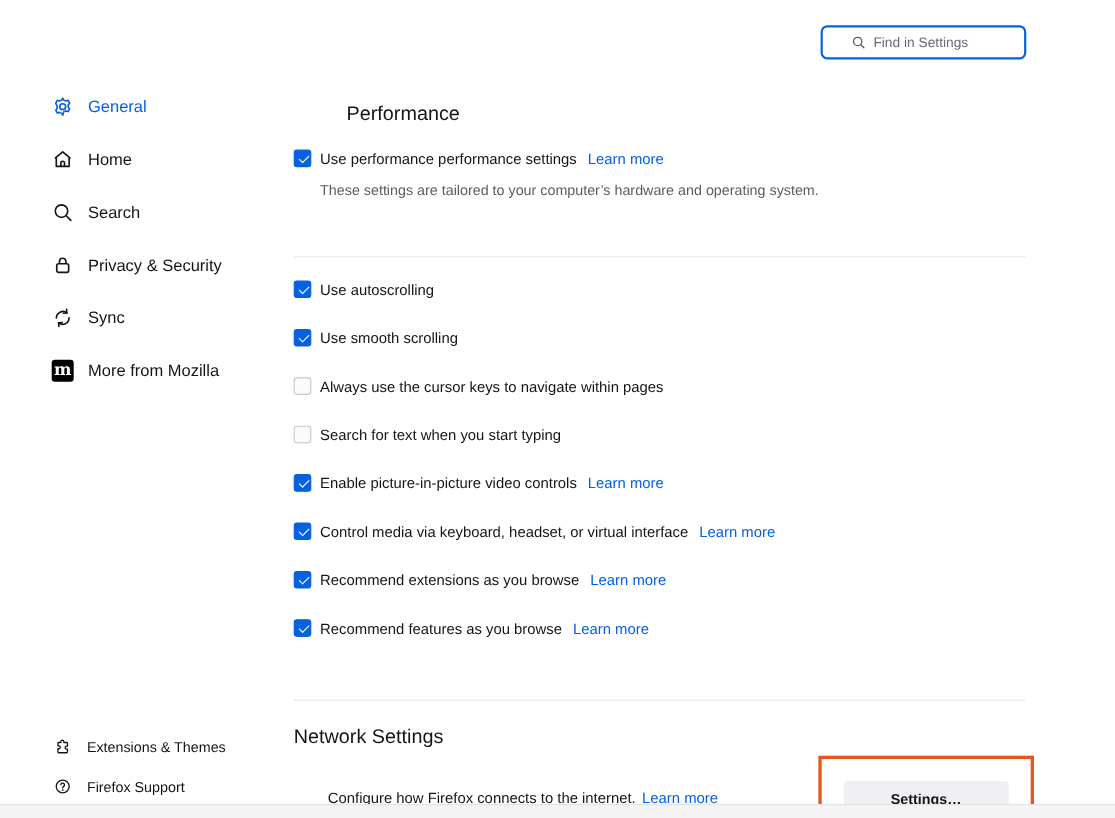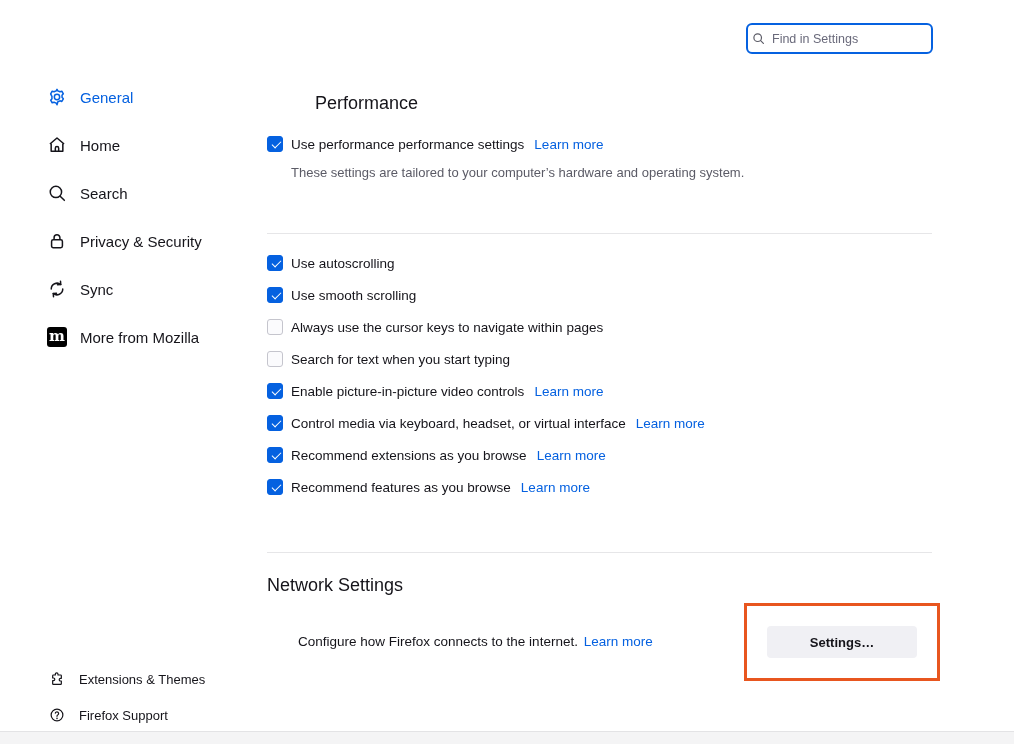--- a/index.html
+++ b/index.html
@@ -7,21 +7,21 @@
   body { font-family: "Liberation Sans", "DejaVu Sans", sans-serif; color: #15141a; }
   .page {
     position: relative; width: 1014px; height: 744px;
     background: #ffffff; overflow: hidden;
   }
 
   
   .search-wrap {
     position: absolute; left: 746px; top: 23px; width: 187px; height: 31px;
     border: 2px solid #0561e0; border-radius: 6px; background: #ffffff;
-    display: flex; align-items: center; padding: 0 4px; gap: 7px;
+    display: flex; align-items: center; padding: 0 26px; gap: 7px;
   }
   .search-wrap svg { width: 13px; height: 13px; flex-shrink: 0; color: #5b5b66; }
   .search-wrap input {
     border: none; outline: none; width: 100%; font-family: inherit;
     font-size: 12.5px; color: #15141a; background: transparent;
   }
   .search-wrap input::placeholder { color: #69697a; }
 
   
   .sidebar { position: absolute; left: 47px; top: 73px; }
@@ -47,21 +47,21 @@
 
   
   .main { position: absolute; left: 267px; top: 0; width: 665px; }
   h1.sec-title { font-size: 18px; font-weight: 400; line-height: 24px; color: #15141a; }
   #perf-title { margin-top: 91px; margin-left: 48px; }
   #browsing-title { margin-top: 19px; }
   #network-title { margin-top: 20px; }
 
   .row { display: flex; align-items: center; height: 20px; gap: 8px; }
   .row.first { margin-top: 19px; }
-  .row.next { margin-top: 12px; }
+  .row.next { margin-top: 24px; }
   .row .label { font-size: 13.5px; color: #15141a; white-space: nowrap; }
   a.learn { font-size: 13.5px; color: #0561e0; text-decoration: none; margin-left: 2px; cursor: pointer; white-space: nowrap; }
   a.learn:empty { display: none; }
 
   .checkbox {
     width: 16px; height: 16px; border-radius: 3px; flex-shrink: 0;
     background: #fbfbfd; border: 1px solid #c5c5cd; position: relative; cursor: pointer;
   }
   .checkbox.checked { background: #0561e0; border-color: #0561e0; }
   .checkbox.checked::after {

